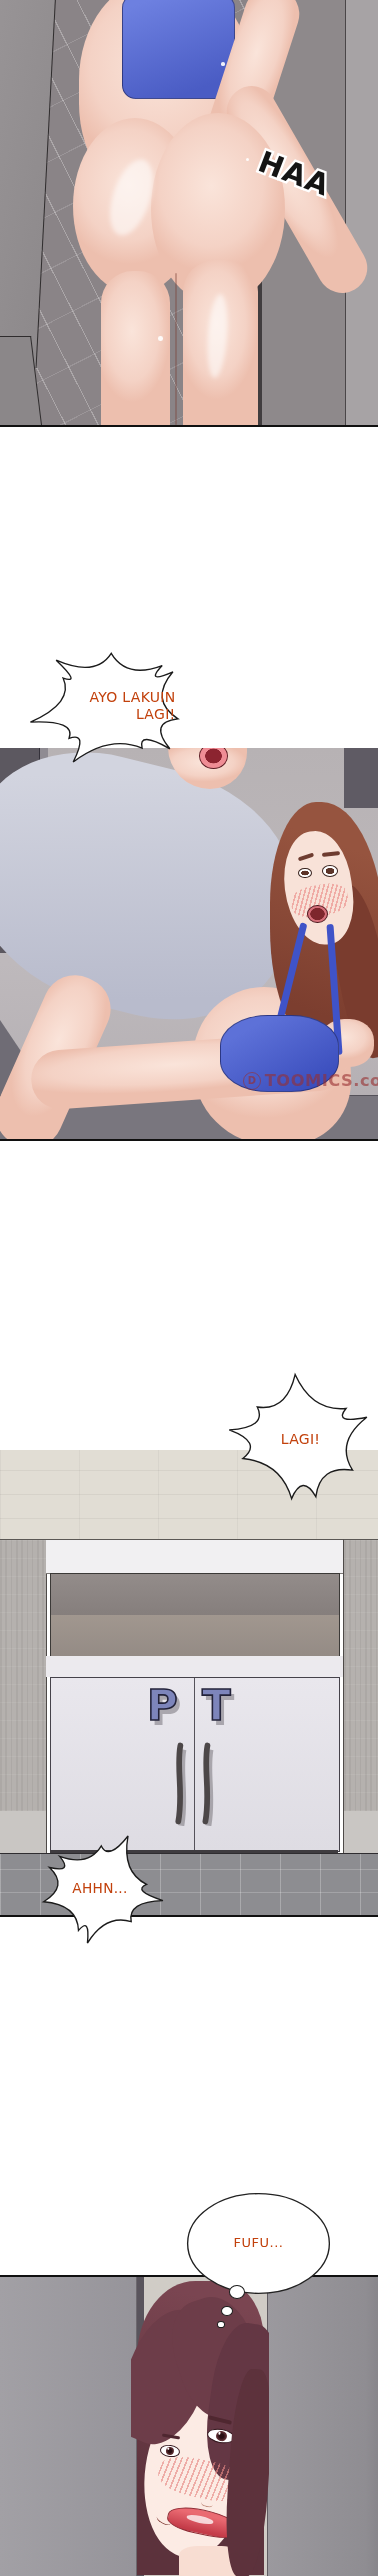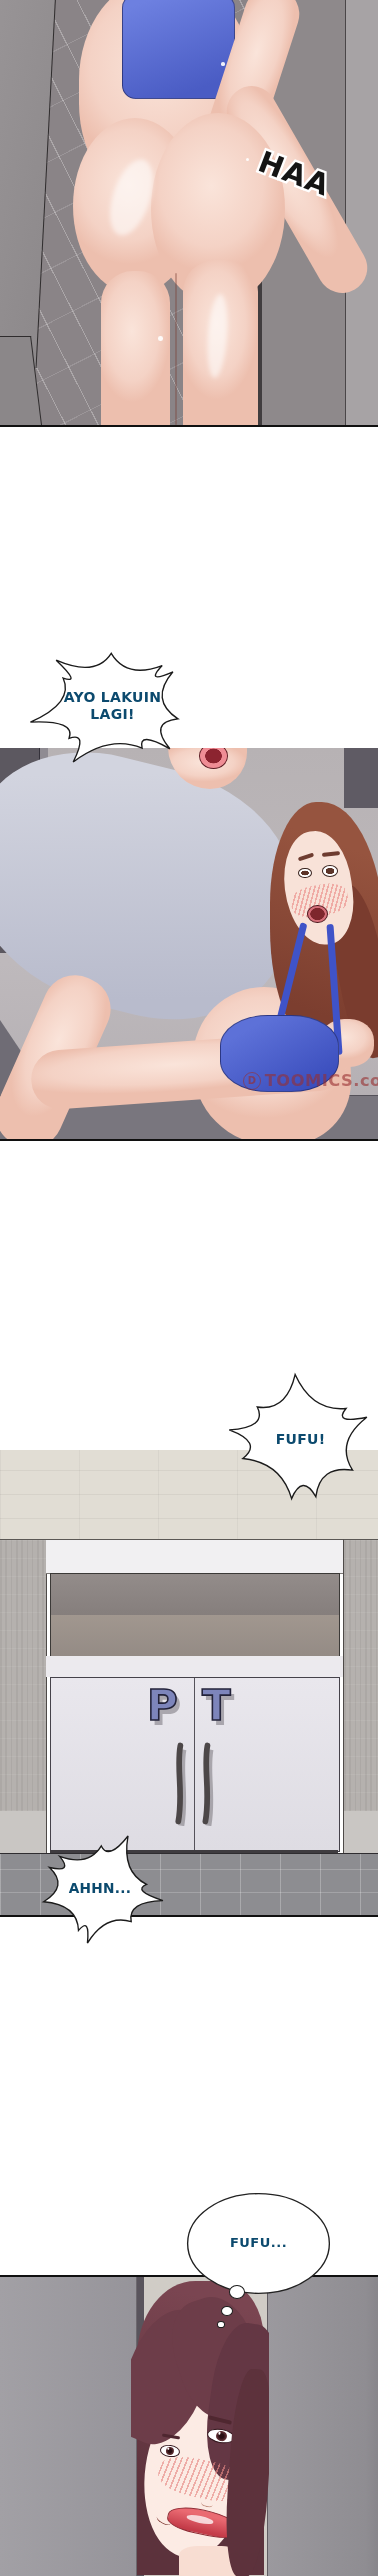--- a/index.html
+++ b/index.html
@@ -38,21 +38,21 @@
   .sheen{position:absolute;background:rgba(255,255,255,.55);border-radius:50%;filter:blur(2.1px);}
   .drop{position:absolute;background:rgba(255,255,255,.9);border-radius:50%;}
   .sfx-haa{left:246px;top:148px;width:105px;height:68px;overflow:visible;}
   .sfx-haa text{font-family:"DejaVu Sans","Liberation Sans",sans-serif;font-weight:bold;font-size:56px;
       fill:#141414;stroke:#ffffff;stroke-width:9px;paint-order:stroke;letter-spacing:3px;}
 
   
   .bubble{position:absolute;z-index:6;}
   .bubble svg{position:absolute;inset:0;width:100%;height:100%;overflow:visible;}
   .bubble-text{position:absolute;inset:20% 14%;display:flex;align-items:center;justify-content:center;
-      text-align:center;font-weight:bold;color:#0c4a6e;line-height:1.25;letter-spacing:0.3px;}
+      text-align:right;font-weight:normal;color:#c2410c;line-height:1.25;letter-spacing:0.3px;}
   .b-ayo{left:25px;top:640px;width:175px;height:132px;}
   .b-ayo .bubble-text{font-size:14px;}
   .b-lagi{left:201px;top:1089px;width:130px;height:85px;}
   .b-lagi .bubble-text{font-size:13px;}
   .b-kyaa{left:222px;top:1371px;width:157px;height:138px;}
   .b-kyaa .bubble-text{font-size:14px;}
   .b-ahhn{left:33px;top:1828px;width:134px;height:121px;}
   .b-ahhn .bubble-text{font-size:13.7px;}
   .b-fufu{left:185px;top:2191px;width:147px;height:105px;}
   .b-fufu .bubble-text{font-size:13px;letter-spacing:0.5px;}
@@ -236,21 +236,21 @@
       <div class="wm-logo">D</div>
       <div class="wm-text">TOOMICS.com</div>
     </div>
   </section>
 
 
   <div class="bubble b-kyaa">
     <svg viewBox="0 0 298 262">
         <path d="M138.8,6.8 Q171.1,77.6 235.4,71.1 Q210.6,101.1 275.0,87.8 Q214.2,135.1 247.8,188.3 Q186.1,178.8 178.1,238.4 Q152.5,194.4 132.1,242.3 Q112.4,173.5 39.6,166.1 Q78.0,135.6 13.7,111.7 Q86.0,107.2 67.0,68.3 Q122.3,76.8 138.8,6.8 Z" fill="#ffffff" stroke="#1b1b1b" stroke-width="2.6"></path>
       </svg>
-    <div class="bubble-text">FUFU!</div>
+    <div class="bubble-text">LAGI!</div>
   </div>
 
   <section class="panel pborder-b p3">
     <div class="abs p3-stone"></div>
     <div class="pillar p3-pillar-l"></div>
     <div class="pillar p3-pillar-r"></div>
     <div class="pillar-base p3-base-l"></div>
     <div class="pillar-base p3-base-r"></div>
     <div class="abs p3-lintel"></div>
     <div class="abs p3-transom1"></div>

